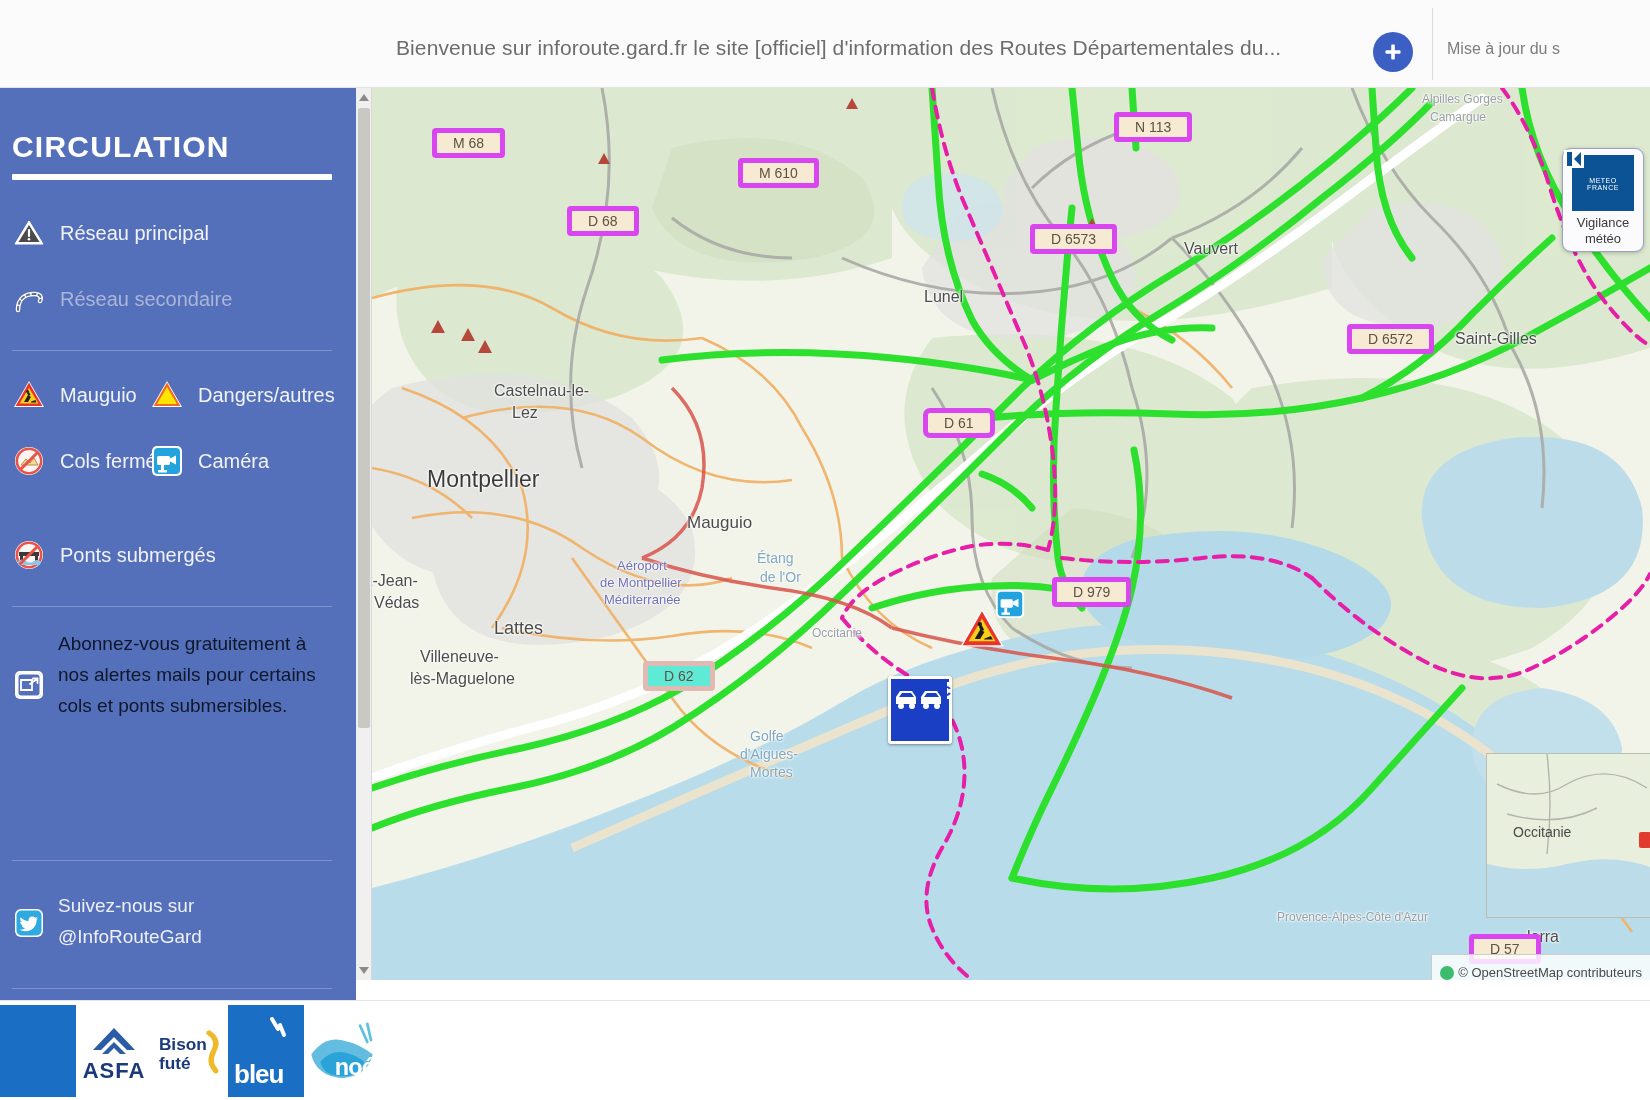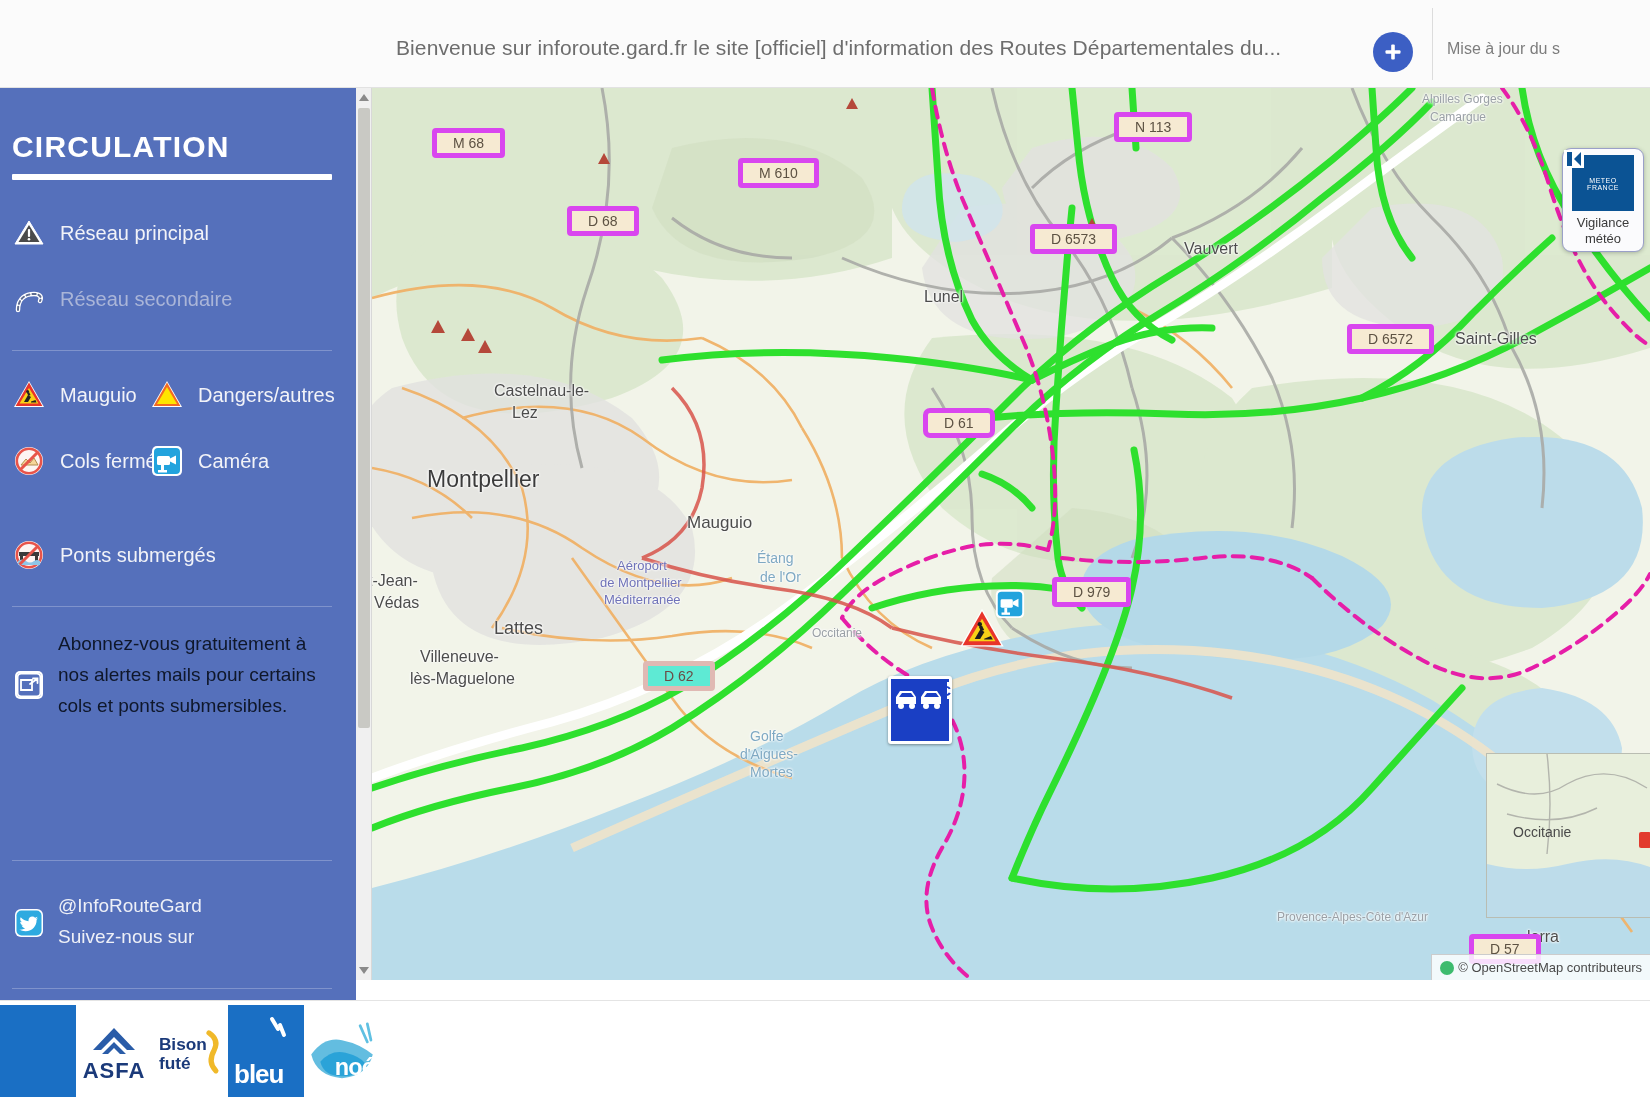--- a/index.html
+++ b/index.html
@@ -128,21 +128,21 @@
   .minimap {
     position: absolute; right: -6px; bottom: 62px; width: 170px; height: 165px;
     background: #eef3e4; border: 1px solid #b9bdb2; overflow: hidden;
   }
   .minimap .mm-label { position:absolute; left:26px; top:70px; font-size:14px; color:#4a4a4a; }
   .minimap .mm-marker { position:absolute; right:4px; top:78px; width:12px; height:16px; background:#e23b2e; border-radius:2px;}
 
   .map-attrib {
     position: absolute; right: 0; bottom: 0; height: 26px;
     background: rgba(255,255,255,.82); border-top:1px solid #ccc; border-left:1px solid #ccc;
-    display:flex; align-items:center; gap:4px; padding: 0 8px;
+    display:flex; align-items:flex-end; gap:4px; padding: 0 8px;
     font-size: 13px; color: #4a4a4a; white-space:nowrap;
   }
   .dot-green { width:14px; height:14px; border-radius:50%; background:#3dbb6e; }
 
   
   .bottombar {
     position: absolute; left: 0; top: 1000px; width: 1650px; height: 100px;
     background: #ffffff; border-top:1px solid #e4e4e4;
   }
   .partners { position:absolute; left:0; top:4px; display:flex; align-items:center; gap:0px; }
@@ -286,22 +286,22 @@
     <div class="sb-row" style="left:12px; top:818px;">
       <span class="icon-box">
         <svg width="34" height="34" viewBox="0 0 34 34">
           <rect x="3" y="3" width="28" height="28" rx="6" fill="#ffffff"></rect>
           <rect x="4.5" y="4.5" width="25" height="25" rx="5" fill="#2eaae0"></rect>
           <path d="M26 12.3 c-.7.3-1.4.5-2.2.6 .8-.5 1.4-1.2 1.7-2.1 -.7.4-1.6.8-2.4.9 -.7-.8-1.7-1.2-2.8-1.2 -2.1 0-3.8 1.7-3.8 3.8 0 .3 0 .6.1.9 -3.2-.2-6-1.7-7.9-4 -.3.6-.5 1.2-.5 1.9 0 1.3.7 2.5 1.7 3.2 -.6 0-1.2-.2-1.7-.5 0 1.8 1.3 3.4 3.1 3.7 -.3.1-.6.1-1 .1 -.2 0-.5 0-.7-.1 .5 1.5 1.9 2.6 3.6 2.6 -1.3 1-3 1.6-4.8 1.6 -.3 0-.6 0-.9-.1 1.7 1.1 3.8 1.7 6 1.7 7.2 0 11.1-6 11.1-11.1 0-.2 0-.3 0-.5 .8-.6 1.4-1.3 1.9-2.1 Z" fill="#ffffff"></path>
         </svg>
       </span>
     </div>
     <div class="sb-twitter-txt" style="top:802px;">
+      <div>Suivez-nous sur</div>
       <div>@InfoRouteGard</div>
-      <div>Suivez-nous sur</div>
     </div>
 
     <div class="hr" style="top:900px;"></div>
 
   </div>
 
   <div class="vscroll">
     <span class="arr up"></span>
     <span class="thumb"></span>
     <span class="arr dn"></span>

